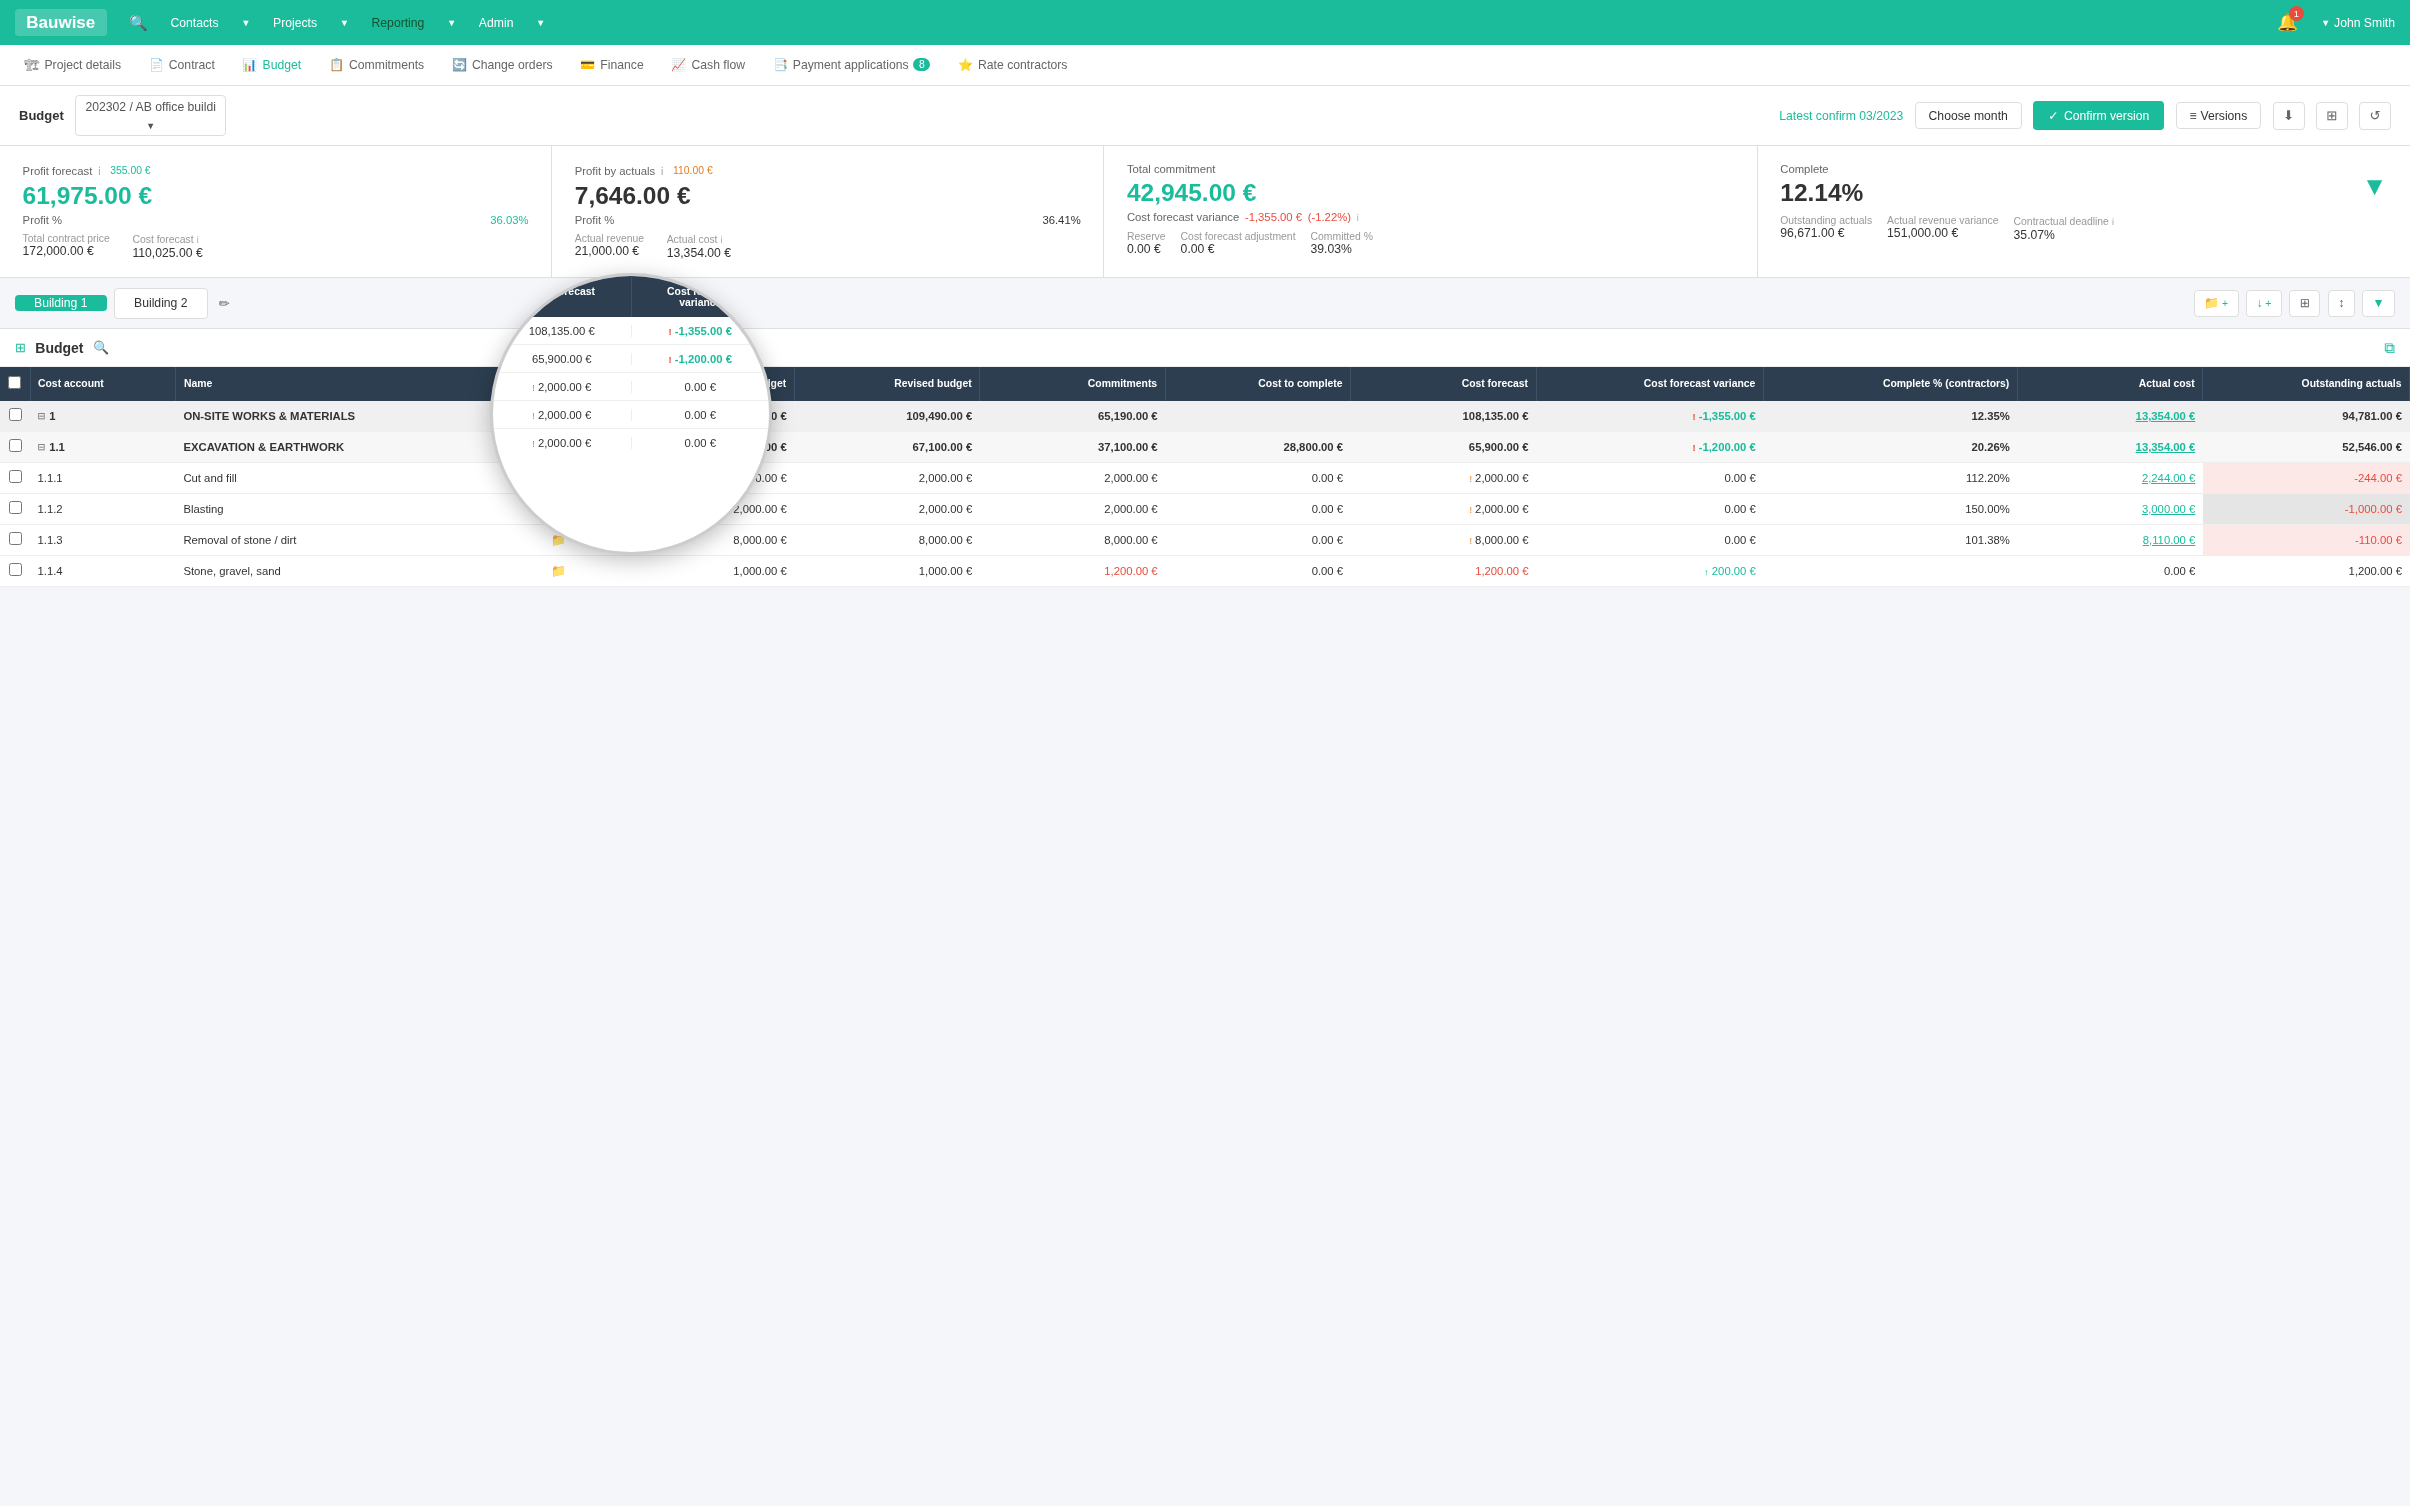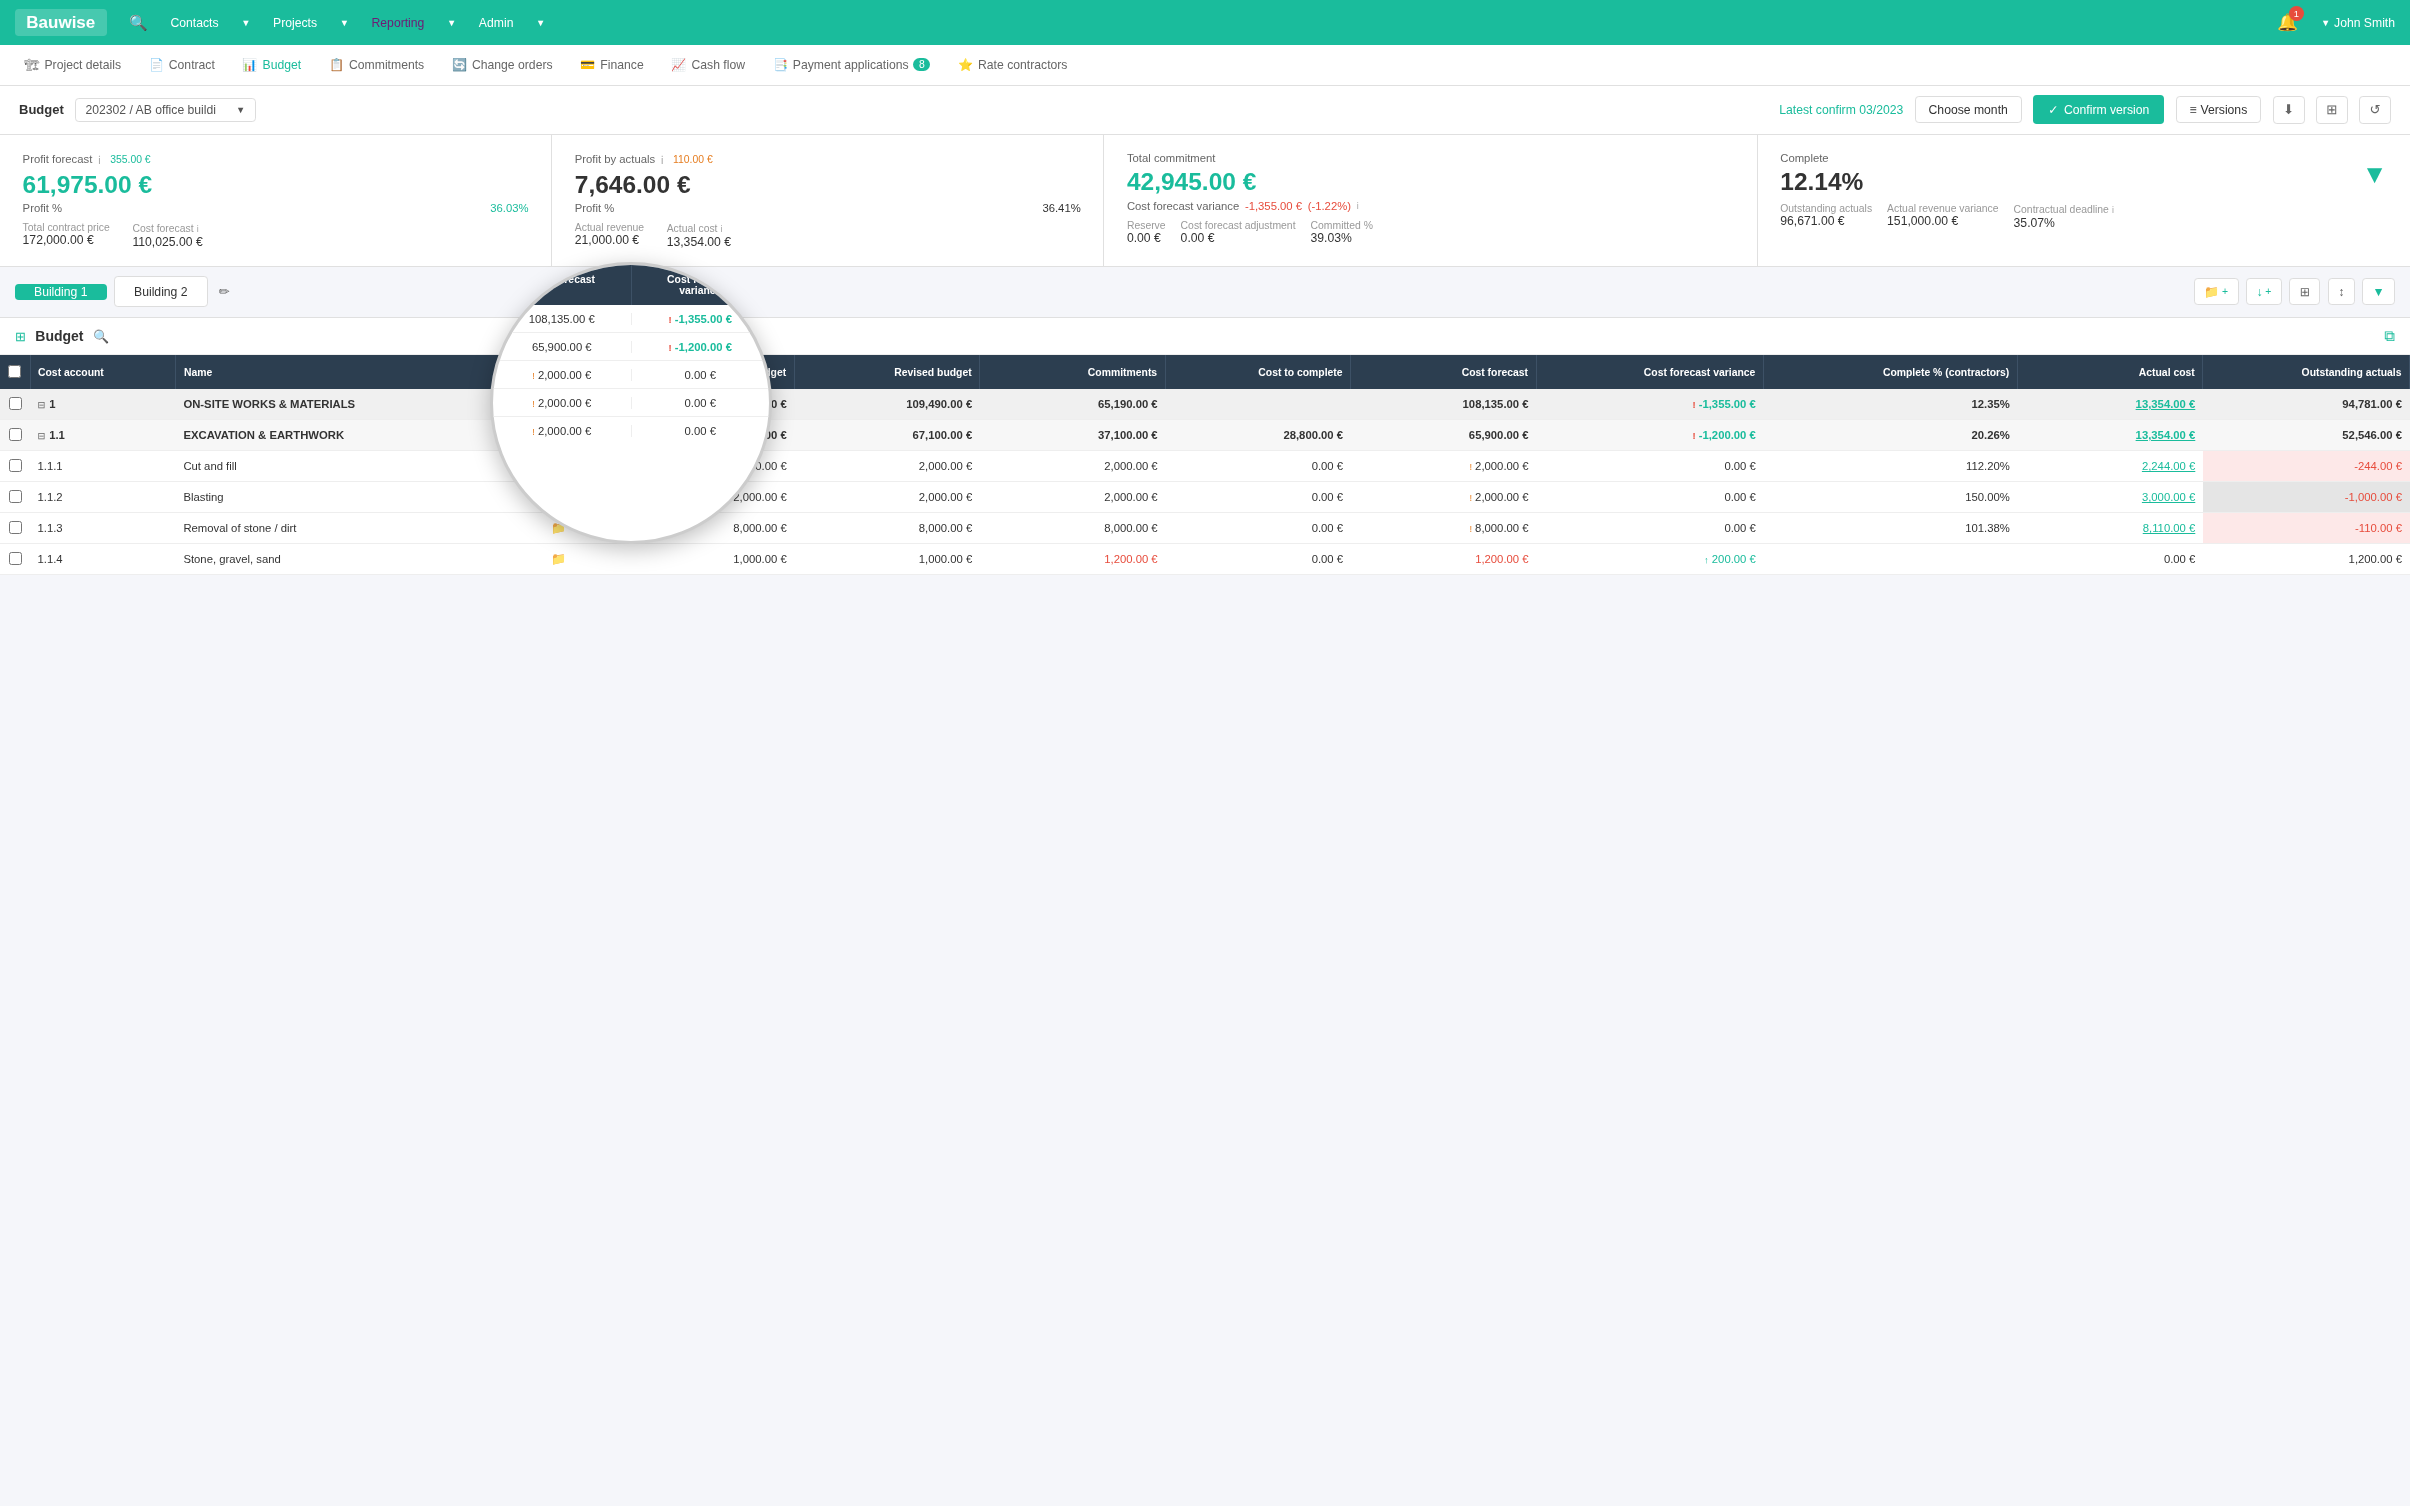--- a/index.html
+++ b/index.html
@@ -17,21 +17,21 @@
 </head>
 <body>
 
 <nav style="background:#1abc9c;display:flex;align-items:center;height:45px;padding:0 15px;gap:22.6px;">
   <span style="color:white;font-weight:700;font-size:17px;background:rgba(255,255,255,0.2);padding:3.8px 11.3px;border-radius:3.8px;cursor:pointer;">Bauwise</span>
   <span style="color:white;cursor:pointer;font-size:15px;">🔍</span>
   <span style="color:white;cursor:pointer;font-size:12.2px;display:flex;align-items:center;gap:2.8px;">Contacts</span>
   <span style="color:white;font-size:9.4px;">▼</span>
   <span style="color:white;cursor:pointer;font-size:12.2px;display:flex;align-items:center;gap:2.8px;">Projects</span>
   <span style="color:white;font-size:9.4px;">▼</span>
-  <span style="color:#701a75;cursor:pointer;font-size:12.2px;display:flex;align-items:center;gap:2.8px;">Reporting</span>
+  <span style="color:#14532d;cursor:pointer;font-size:12.2px;display:flex;align-items:center;gap:2.8px;">Reporting</span>
   <span style="color:white;font-size:9.4px;">▼</span>
   <span style="color:white;cursor:pointer;font-size:12.2px;display:flex;align-items:center;gap:2.8px;text-align:right;">Admin</span>
   <span style="color:white;font-size:9.4px;">▼</span>
   <div style="flex:1;"></div>
   <div style="position:relative;cursor:pointer;color:white;font-size:17px;">
     🔔
     <span style="position:absolute;top:-5.6px;right:-5.6px;background:#e74c3c;color:white;border-radius:50%;width:15px;height:15px;font-size:9.4px;display:flex;align-items:center;justify-content:center;">1</span>
   </div>
   <div style="color:white;cursor:pointer;display:flex;align-items:center;gap:3.8px;font-size:12.2px;">
     <span style="font-size:9.4px;">▼</span>
@@ -74,21 +74,21 @@
     <span style="background:#1abc9c;color:white;border-radius:9.4px;padding:0.9px 5.6px;font-size:10.4px;">8</span>
   </div>
   <div style="padding:0 13px;height:41px;display:flex;align-items:center;cursor:pointer;color:#666;font-size:12.2px;gap:4.7px;border-bottom:1.9px solid transparent;white-space:nowrap;">
     <span>⭐</span>
     <span>Rate contractors</span>
   </div>
 </div>
 
 <div style="background:white;display:flex;align-items:center;padding:9.4px 19px;border-bottom:0.9px solid #e0e0e0;gap:11.3px;">
   <span style="font-size:13px;font-weight:600;color:#333;">Budget</span>
-  <div style="display:flex;align-items:center;gap:20px;color:#555;font-size:12.2px;cursor:pointer;border:0.9px solid #ddd;padding:3.8px 9.4px;border-radius:3.8px;">
+  <div style="display:flex;align-items:center;gap:6px;color:#555;font-size:12.2px;cursor:pointer;border:0.9px solid #ddd;padding:3.8px 9.4px;border-radius:3.8px;flex-direction:column;">
     <span>202302 / AB office buildi</span>
     <span style="font-size:9.4px;">▼</span>
   </div>
   <div style="flex:1;"></div>
   <span style="color:#1abc9c;font-size:12.2px;font-weight:500;cursor:pointer;">Latest confirm 03/2023</span>
   <button style="border:0.9px solid #ddd;background:white;padding:5.6px 13px;border-radius:3.8px;cursor:pointer;font-size:12.2px;color:#333;">Choose month</button>
   <button style="background:#1abc9c;color:white;border:none;padding:7.5px 15px;border-radius:3.8px;cursor:pointer;font-size:12.2px;display:flex;align-items:center;gap:5.6px;font-weight:500;">
     <span>✓</span>
     <span>Confirm version</span>
   </button>

